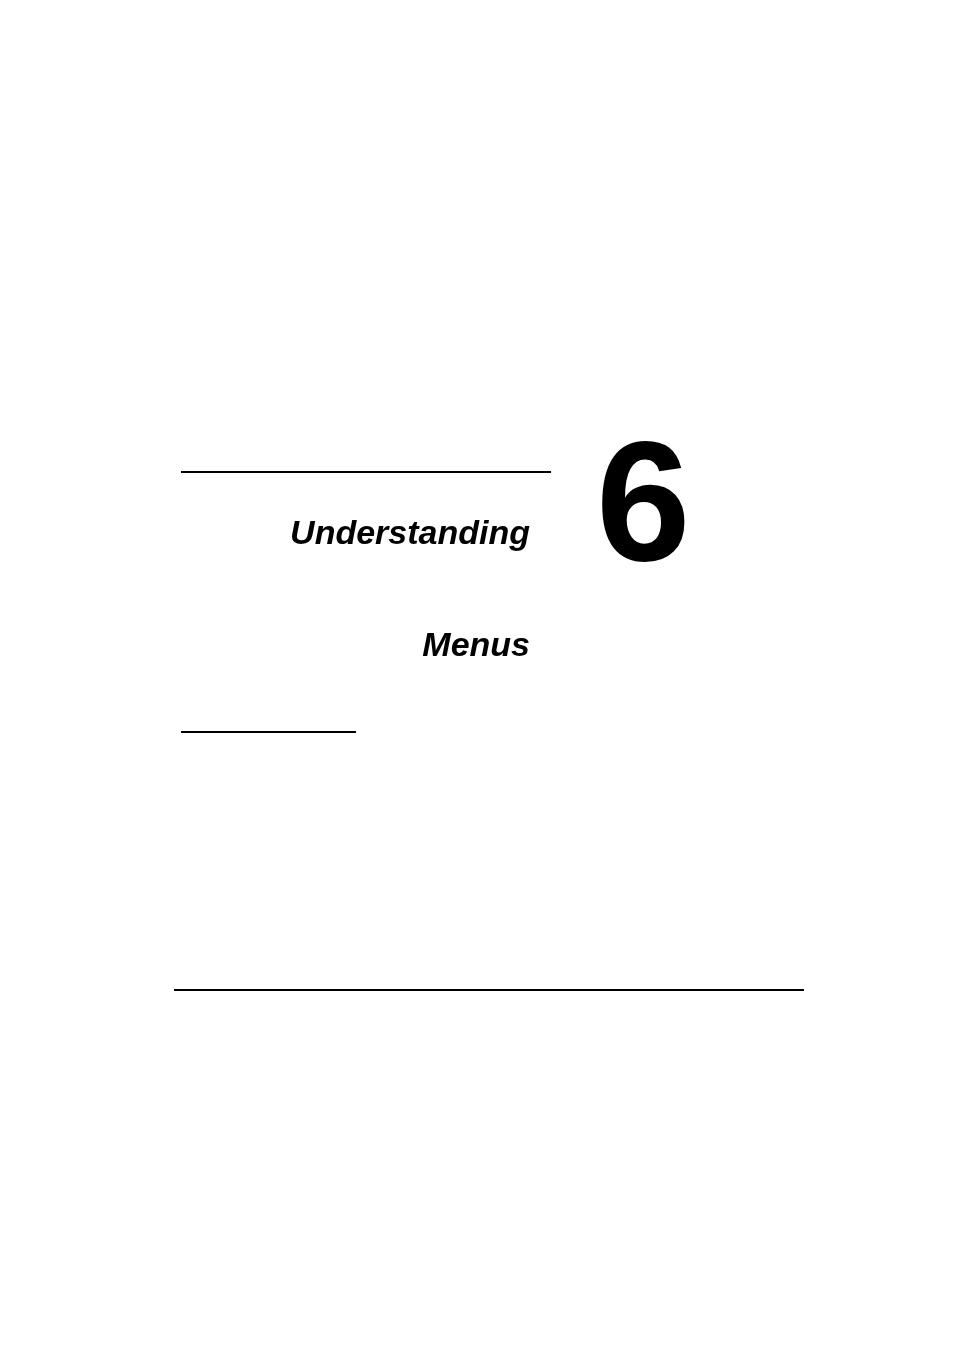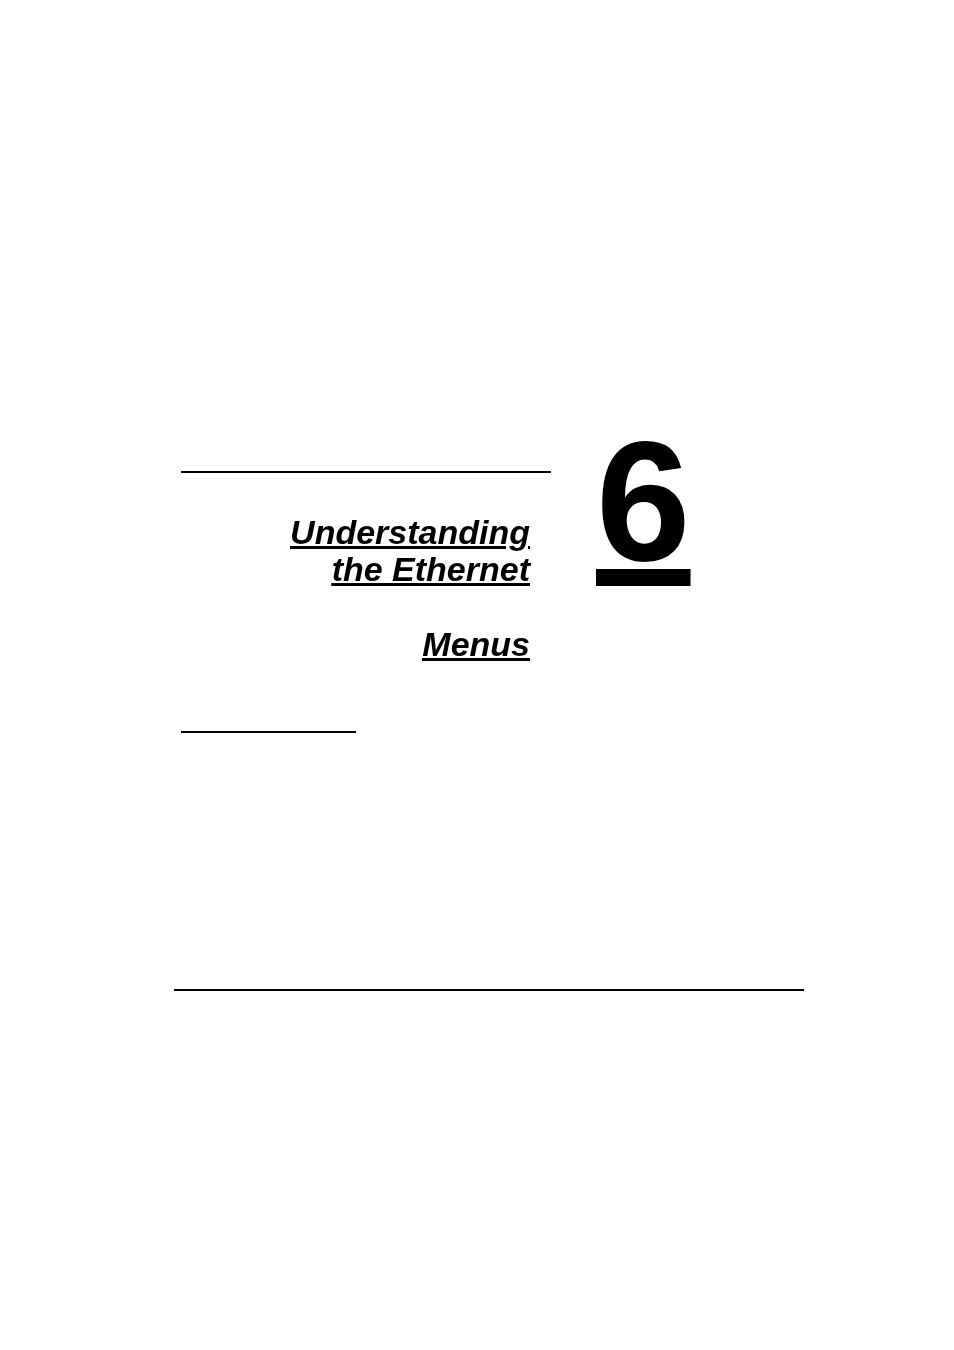--- a/index.html
+++ b/index.html
@@ -1,19 +1,18 @@
 <!DOCTYPE html>
 <html><head>
   <meta charset="utf-8">
   <style>
     * {
       margin: 0;
       padding: 7px;
       box-sizing: border-box;
-      text-decoration: underline;
     }
     body {
       width: 954px;
       height: 1350px;
       background: #ffffff;
       font-family: Arial, Helvetica, sans-serif;
       position: relative;
     }
     .page {
       width: 100%;
@@ -65,21 +64,21 @@
     }
   </style>
 </head>
 <body>
 
 <div class="page">
   <div class="title-block">
     <div class="title-rule-top"></div>
     <div class="chapter-title">
       <span>Understanding</span><br>
-      <span>the Ethernet</span><br>
+      <br>
       <br>
       <span>Menus</span>
     </div>
     <div class="title-rule-bottom"></div>
   </div>
   <div class="chapter-number">6</div>
   <div class="footer-rule"></div>
 </div>
 
 </body></html>

